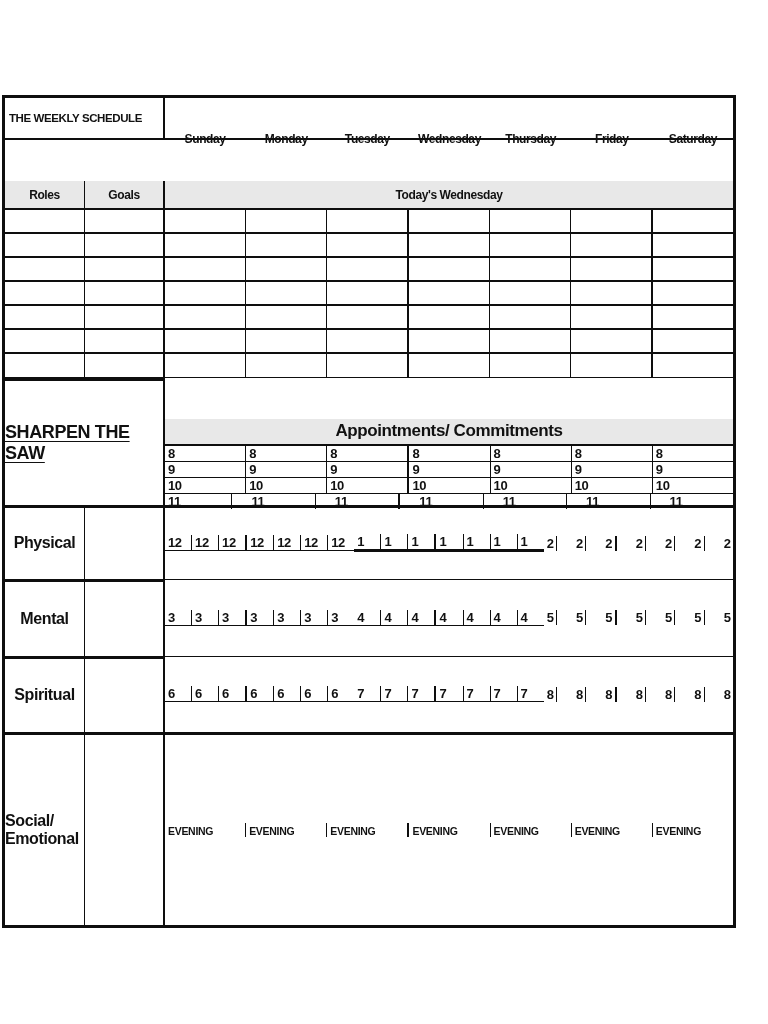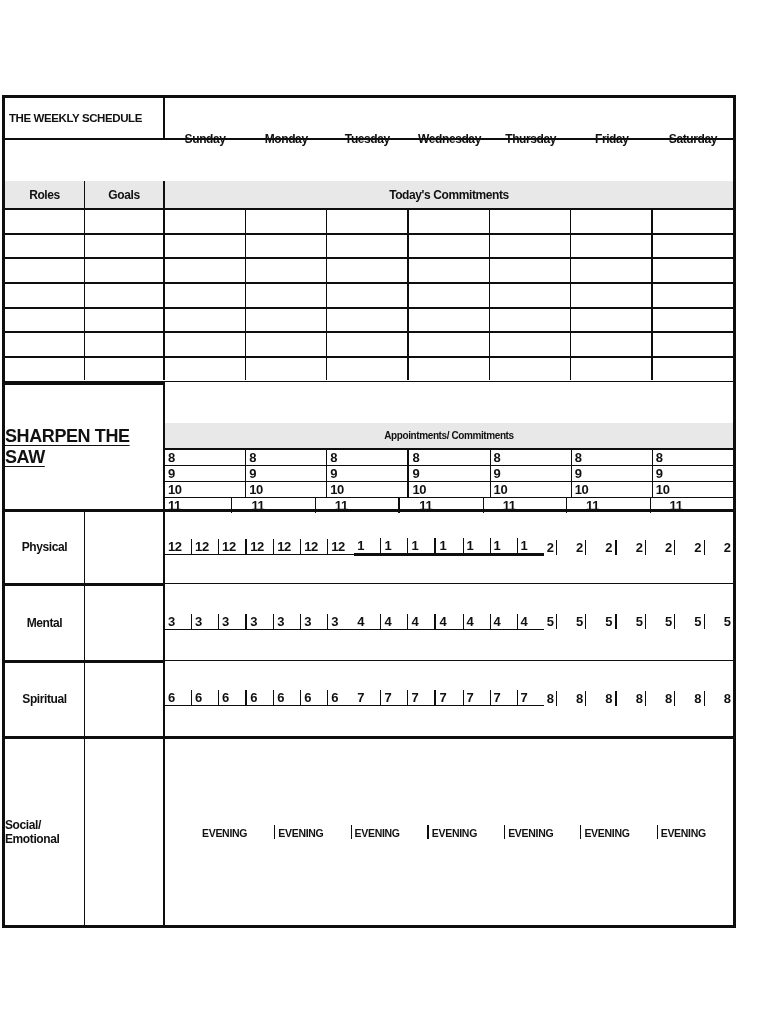--- a/index.html
+++ b/index.html
@@ -44,33 +44,33 @@
   .prio-rows{flex:1 1 auto;display:flex;flex-direction:column;}
   .frow{flex:1 1 0;border-bottom:2px solid var(--bc);}
   .frow:last-child{border-bottom:none;}
 
   
   .secD{height:128px;flex:none;}
   .secD .lblock{border-top:4px solid var(--bc);}
   .sharpen{display:flex;align-items:center;justify-content:center;height:100%;
     font-size:18px;text-decoration:underline;text-underline-offset:3px;}
   .dright{flex:1 1 0;display:flex;flex-direction:column;border-top:1px solid var(--bc);}
-  .appt-header{height:27px;flex:none;border-bottom:2px solid var(--bc);font-size:10px;}
+  .appt-header{height:27px;flex:none;border-bottom:2px solid var(--bc);font-size:17px;}
   .trow{flex:1 1 0;border-bottom:1px solid var(--bc);}
   .trow:last-child{border-bottom:none;gap:16px;}
   .tcell{display:flex;align-items:center;padding-left:3px;font-size:13px;font-weight:700;letter-spacing:-0.4px;}
 
   
   .secE{height:74px;flex:none;border-top:3px solid var(--bc);}
   .secF{height:77px;flex:none;}
   .secG{height:76px;flex:none;}
   .secF .cl,.secF .cg,.secG .cl,.secG .cg{border-top:3px solid var(--bc);}
   .secF .tright,.secG .tright{border-top:1px solid var(--bc);}
   .tright{flex:1 1 0;display:flex;flex-direction:row;align-items:center;}
-  .rolecell{display:flex;align-items:center;justify-content:center;height:100%;font-size:12px;}
+  .rolecell{display:flex;align-items:center;justify-content:center;height:100%;font-size:16px;}
   .bb3{border-bottom:3px solid var(--bc) !important;}
 
   
   .secH{flex:1 1 auto;border-top:3px solid var(--bc);}
   .evcell{padding:2px 0 0 3px;font-size:10.5px;font-weight:700;letter-spacing:-0.3px;}
 </style>
 </head>
 <body>
 
 <div class="sheet">
@@ -82,21 +82,21 @@
     <div class="cell cd t2 ctr txt day-cell">Tuesday</div>
     <div class="cell cd ctr txt day-cell">Wednesday</div>
     <div class="cell cd ctr txt day-cell">Thursday</div>
     <div class="cell cd ctr txt day-cell">Friday</div>
     <div class="cell cd ctr txt day-cell">Saturday</div>
   </div>
 
   <div class="row rowB">
     <div class="cell cl ctr txt grayfill">Roles</div>
     <div class="cell cg ctr txt grayfill">Goals</div>
-    <div class="cell cd ctr txt grayfill" style="flex:7 1 0;border-right:none;">Today's Commitments</div>
+    <div class="cell cd ctr txt grayfill" style="flex:7 1 0;border-right:none;">Today's Wednesday</div>
   </div>
 
   <div class="prio-rows">
     <div class="row frow">
       <div class="cell cl"></div>
         <div class="cell cg"></div>
         <div class="cell cd"></div>
         <div class="cell cd"></div>
         <div class="cell cd t2"></div>
         <div class="cell cd"></div>
@@ -324,21 +324,21 @@
       </div>
     </div>
   </div>
 
   <div class="row secH">
     <div class="cell cl">
       <div class="rolecell txt">Social/ Emotional</div>
     </div>
     <div class="cell cg"></div>
     <div class="tright">
-      <div class="row" style="flex:1 1 0;margin-left:34px;">
+      <div class="row" style="flex:1 1 0;">
         <div class="cell cd evcell">EVENING</div>
           <div class="cell cd evcell">EVENING</div>
           <div class="cell cd t2 evcell">EVENING</div>
           <div class="cell cd evcell">EVENING</div>
           <div class="cell cd evcell">EVENING</div>
           <div class="cell cd evcell">EVENING</div>
           <div class="cell cd evcell">EVENING</div>
       </div>
     </div>
   </div>

